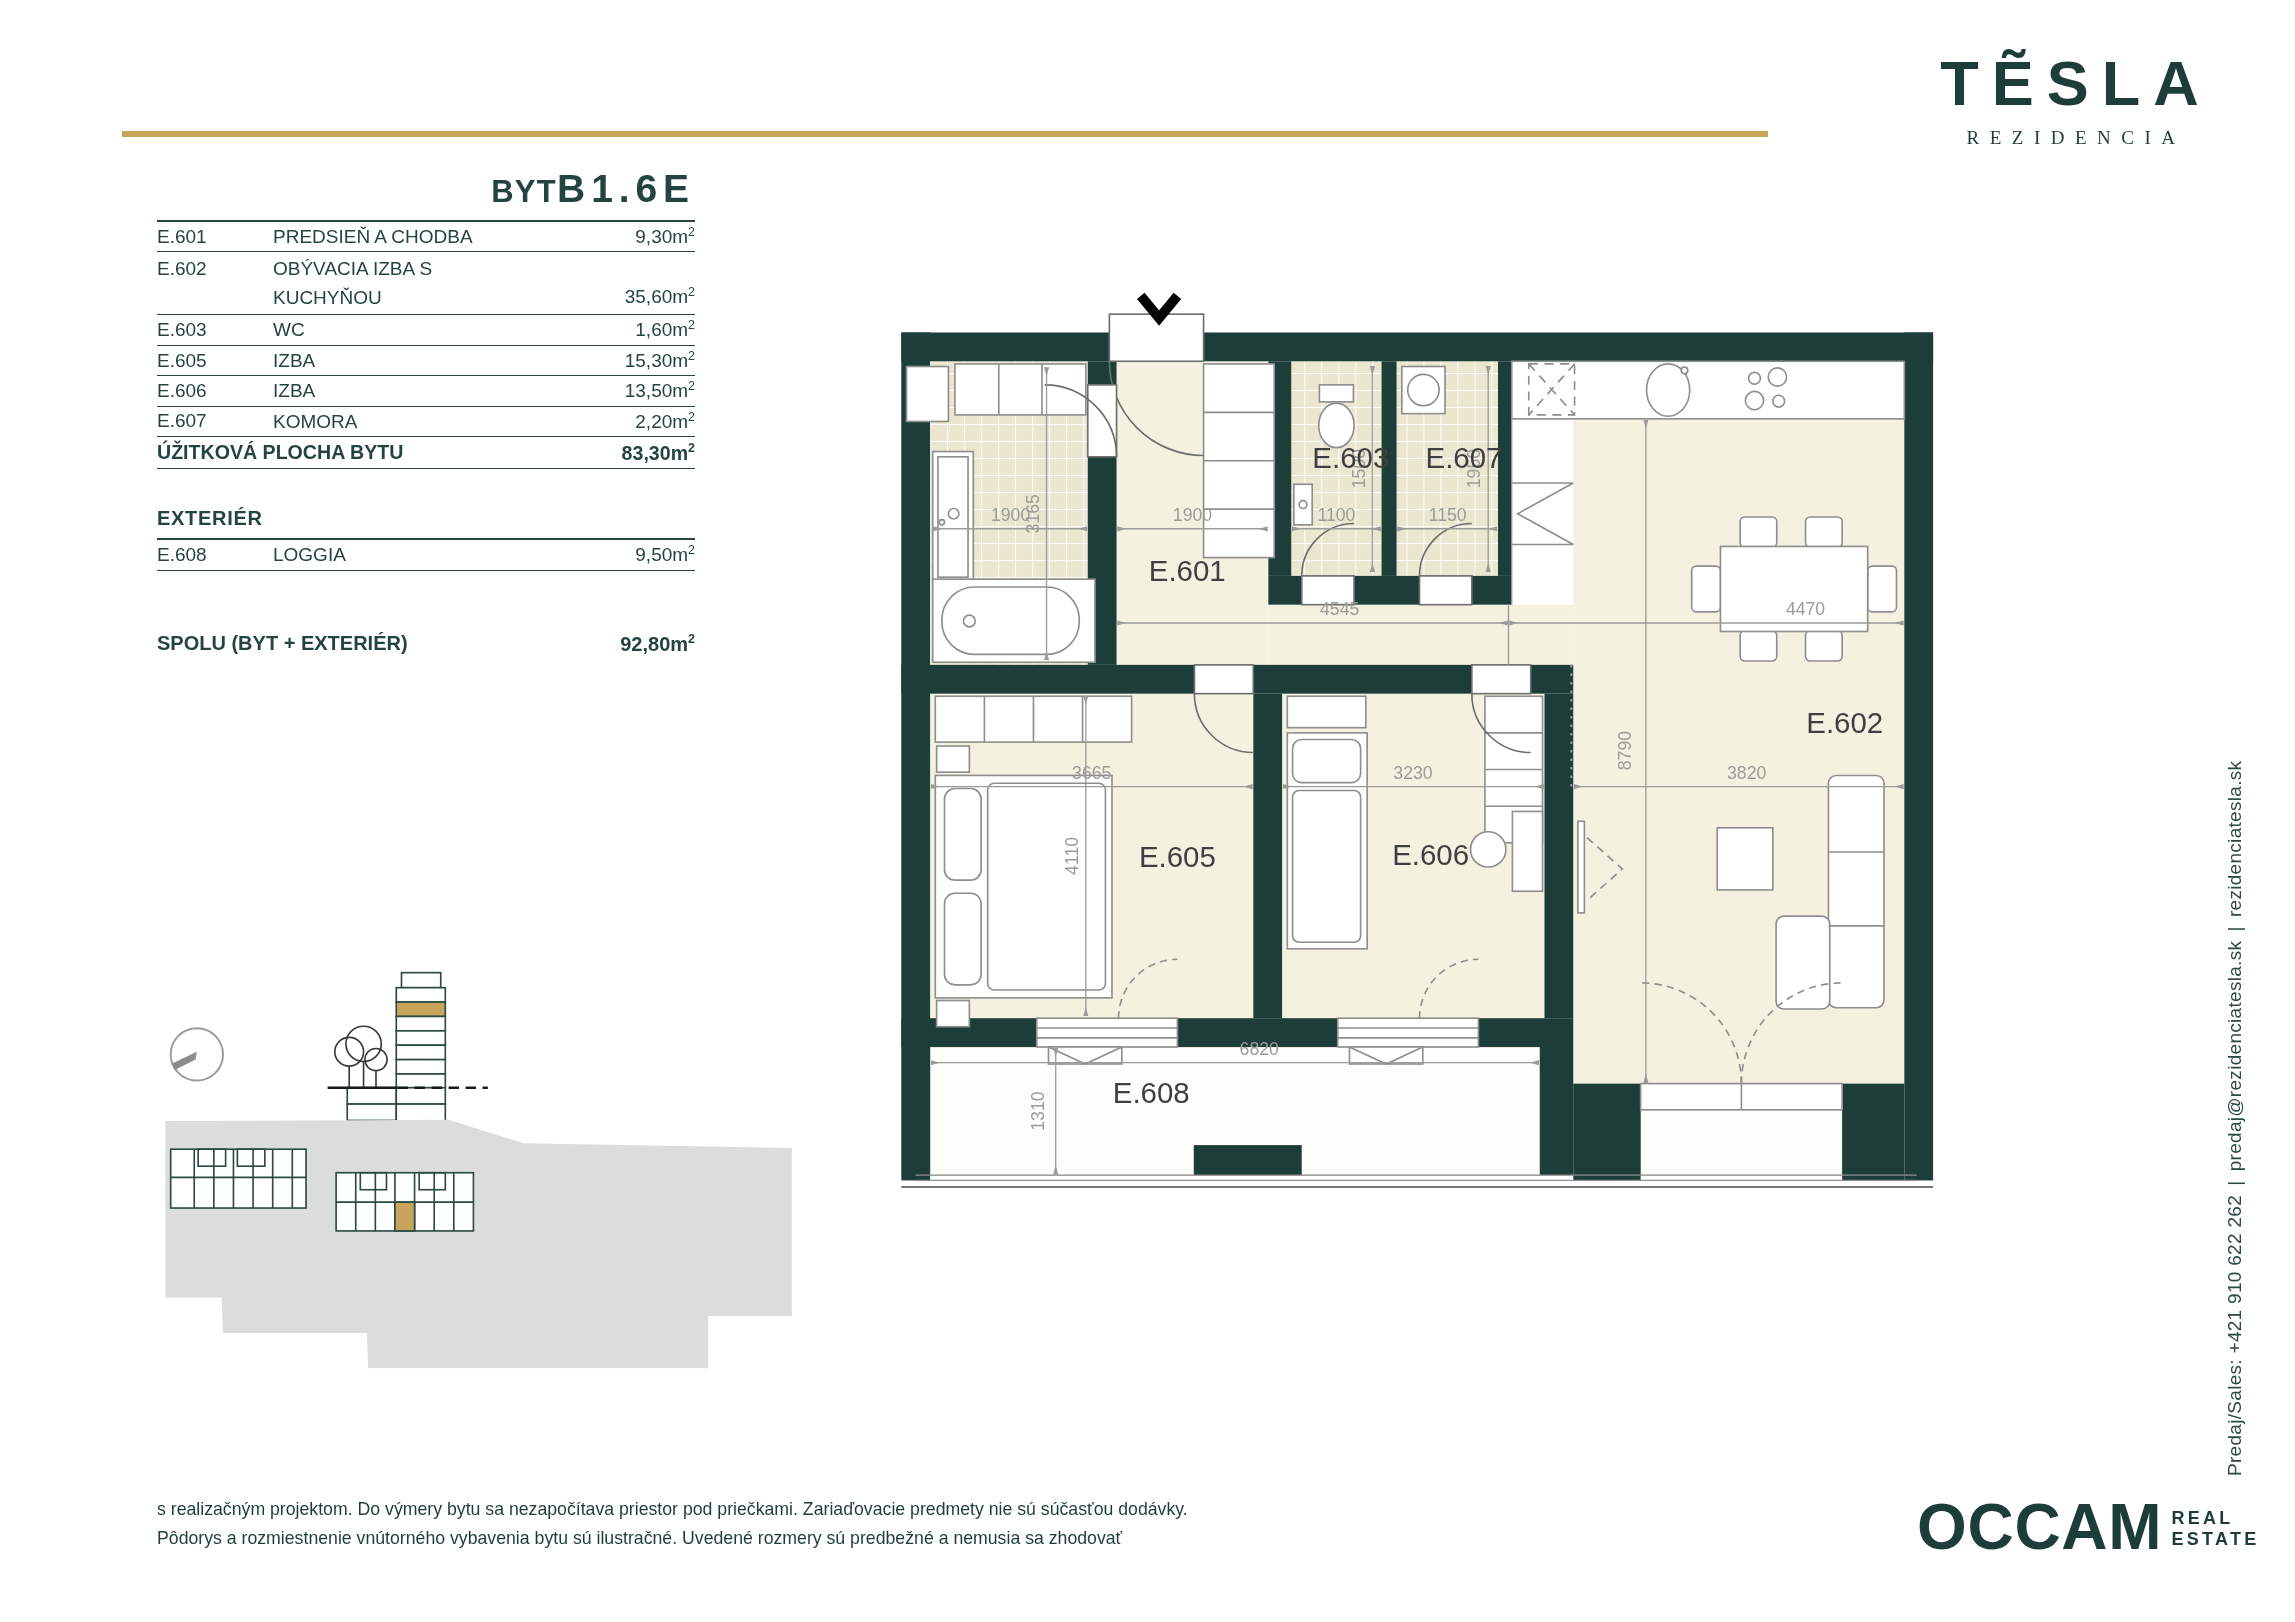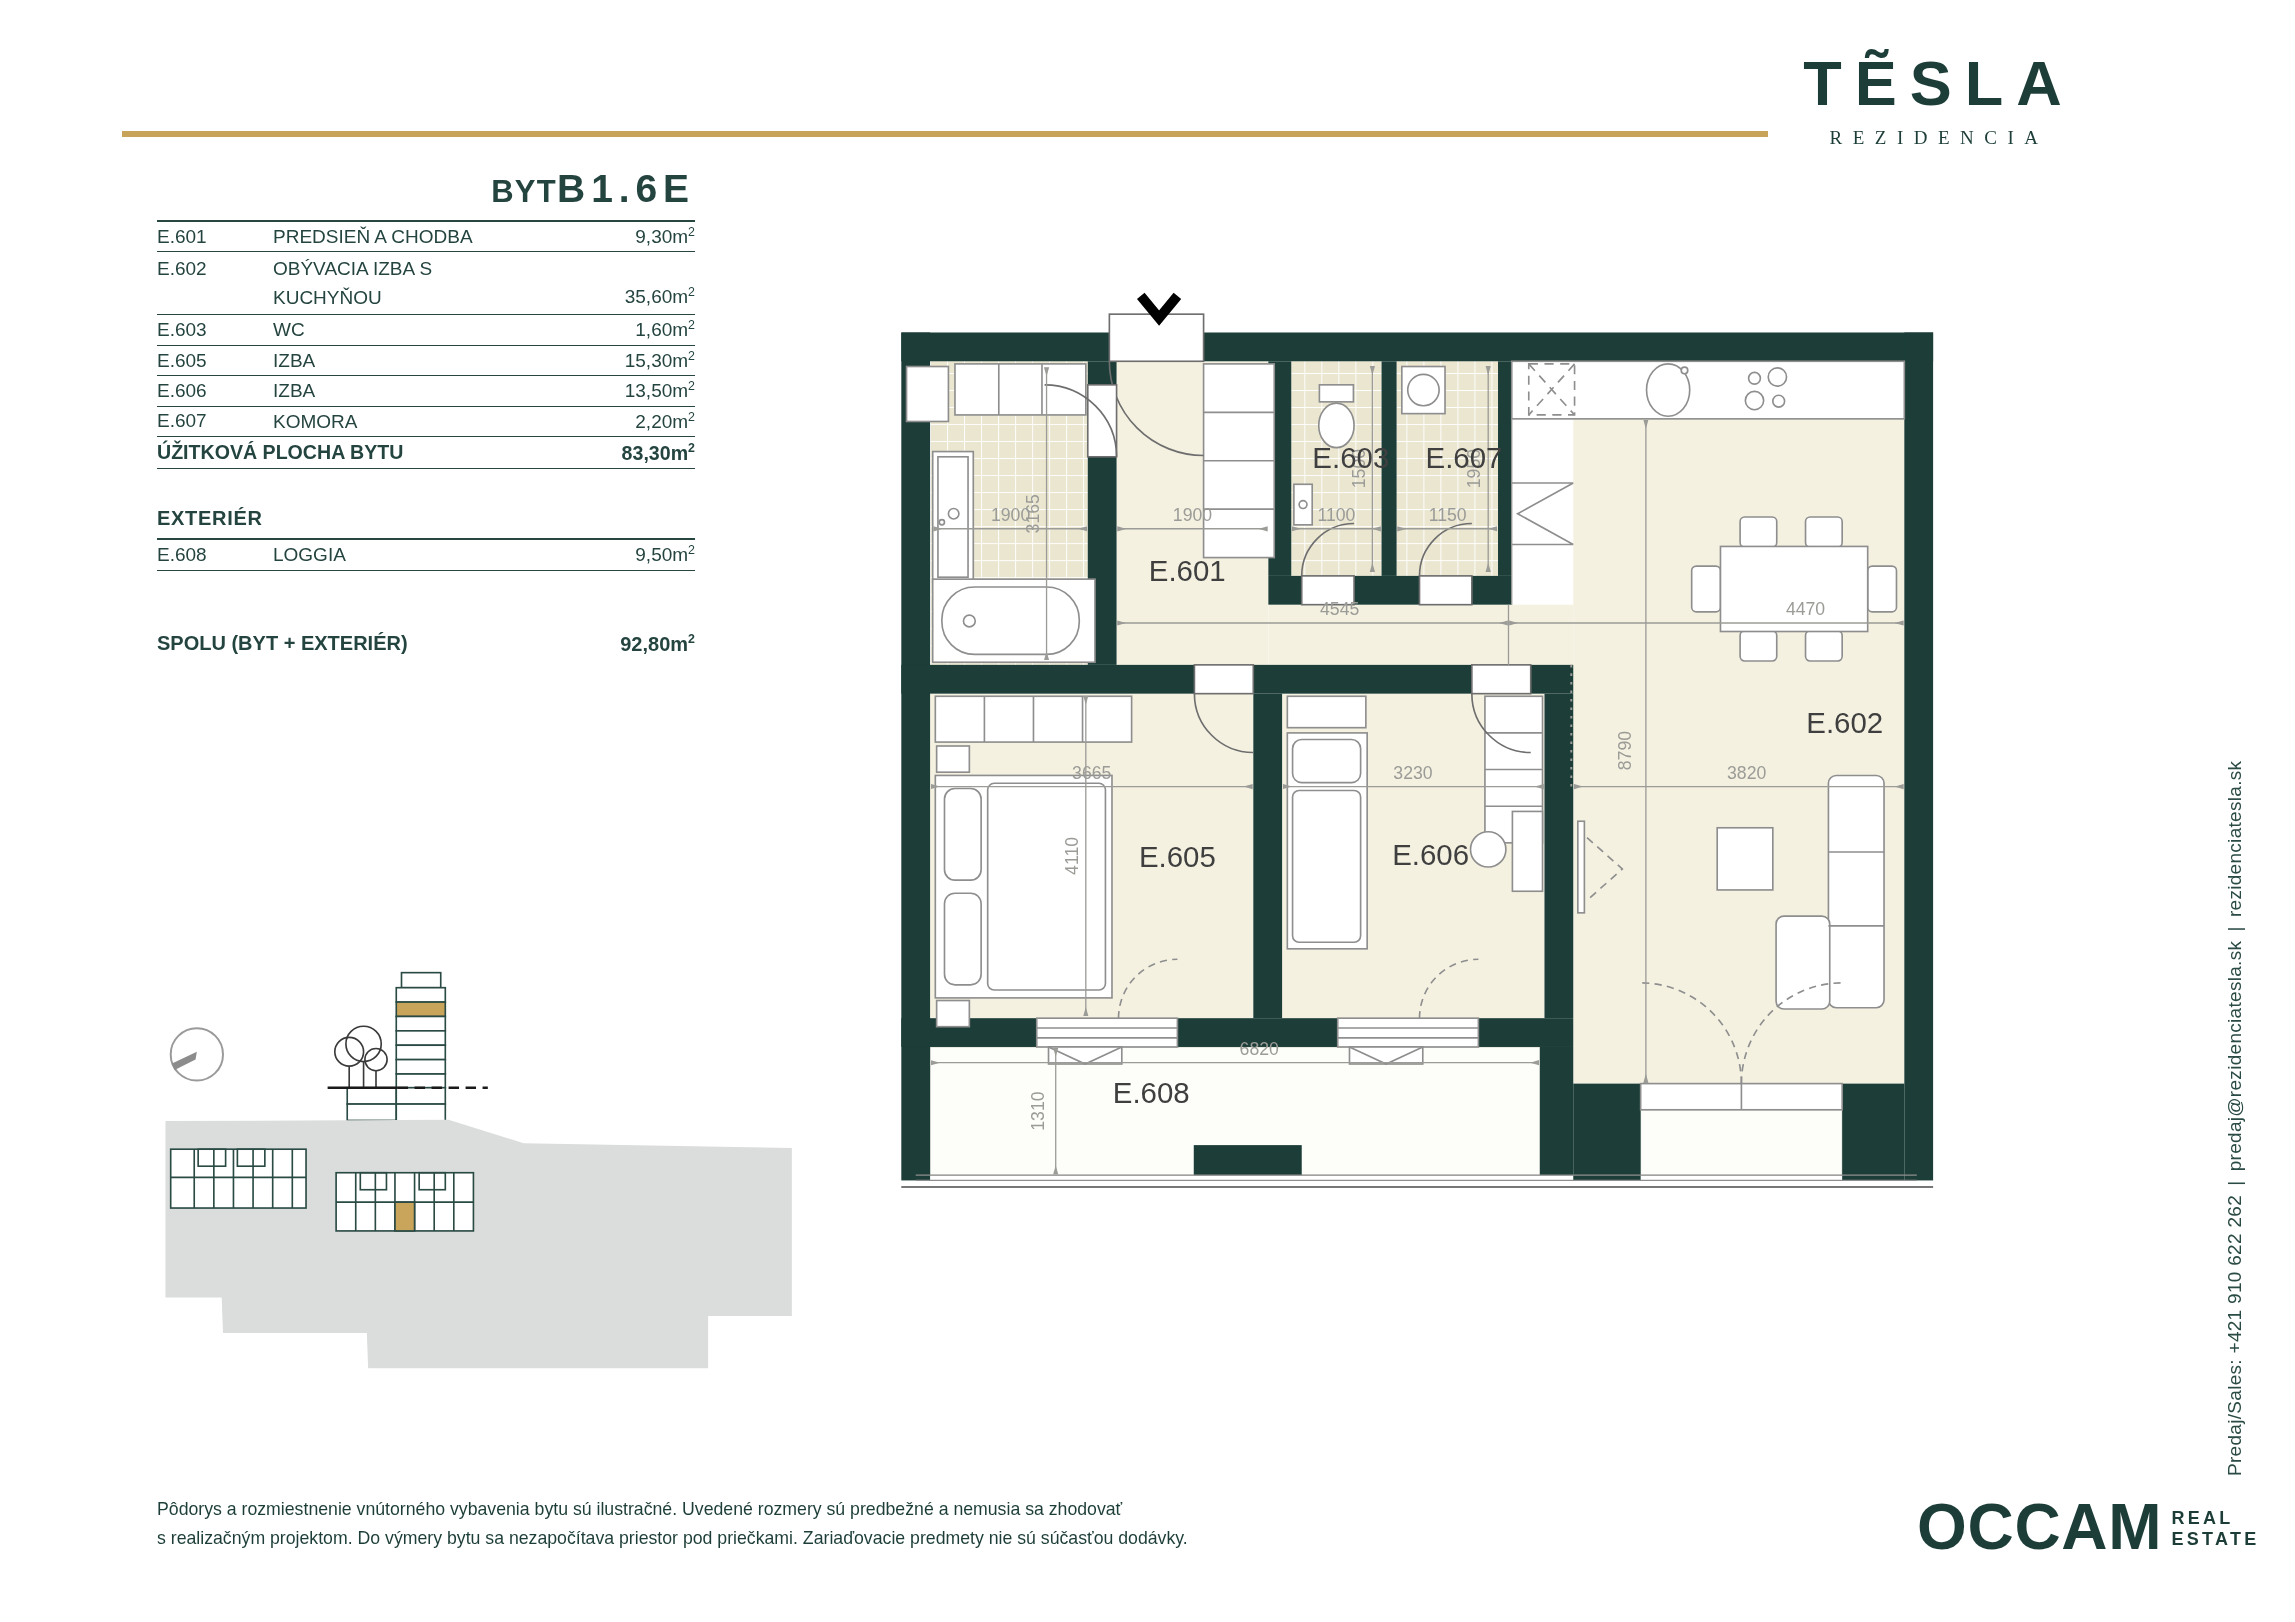--- a/index.html
+++ b/index.html
@@ -1,21 +1,21 @@
 <!DOCTYPE html>
 <html style="font-size:10.5px"><head>
 <meta charset="utf-8">
 <style>
   html,body{margin:0;padding:0;background:#fff;}
   .page{position:relative;width:2295px;height:1623px;background:#fff;overflow:hidden;
         font-family:"Liberation Sans",sans-serif;color:#24443F;}
   .gold-rule{position:absolute;left:122px;top:131px;width:1646px;height:5.9px;background:#C8A45A;}
 
   
-  .brand{position:absolute;left:1749px;top:52px;width:380px;text-align:center;color:#1D3E38;}
+  .brand{position:absolute;left:1886px;top:52px;width:380px;text-align:center;color:#1D3E38;}
   .brand .word{font-size:63px;font-weight:600;letter-spacing:13px;line-height:1;}
   .brand .sub{margin-top:11.8px;font-family:"Liberation Serif",serif;font-size:19px;letter-spacing:10.5px;}
 
   
   .tbl{position:absolute;left:157px;top:167px;width:538px;}
   .tbl-head{display:flex;justify-content:flex-end;align-items:baseline;margin-bottom:9px;}
   .tbl-head .byt{font-size:31px;font-weight:bold;letter-spacing:1.3px;}
   .tbl-head .code{font-size:39px;font-weight:bold;letter-spacing:5.9px;}
   .rows{border-top:2px solid #26463F;}
   .rrow{display:grid;grid-template-columns:116px 1fr 144px;align-items:center;
@@ -404,22 +404,22 @@
         <rect x="373" y="378" width="30" height="44" fill="#C9A45B" stroke="#2A4A44"></rect>
       </g>
     </g>
   </svg>
 
   <div class="contact">
     <span>Predaj/Sales: +421 910 622 262</span><span class="sep">|</span><span>predaj@rezidenciatesla.sk</span><span class="sep">|</span><span>rezidenciatesla.sk</span>
   </div>
 
   <div class="disc">
+    <div>s realizačným projektom. Do výmery bytu sa nezapočítava priestor pod priečkami. Zariaďovacie predmety nie sú súčasťou dodávky.</div>
     <div>Pôdorys a rozmiestnenie vnútorného vybavenia bytu sú ilustračné. Uvedené rozmery sú predbežné a nemusia sa zhodovať</div>
-    <div>s realizačným projektom. Do výmery bytu sa nezapočítava priestor pod priečkami. Zariaďovacie predmety nie sú súčasťou dodávky.</div>
   </div>
 
   <div class="occam">
     <span class="big">OCCAM</span>
     <span class="re">
       <div>REAL</div>
       <div>ESTATE</div>
     </span>
   </div>
 

